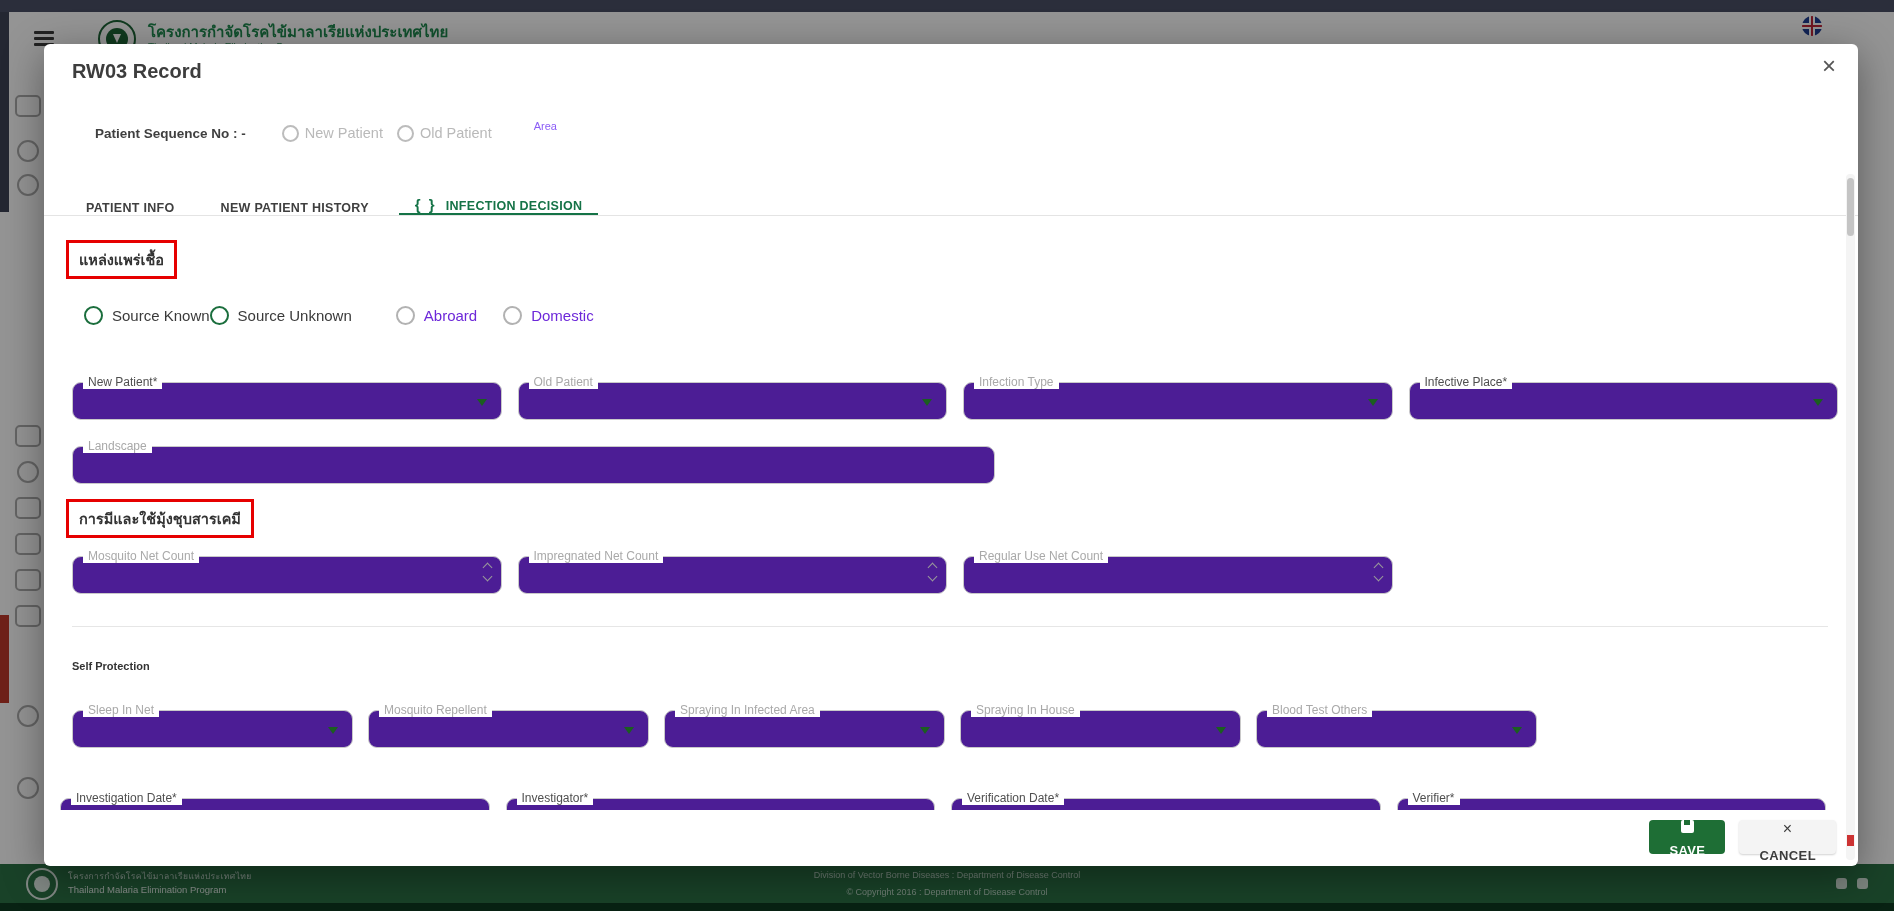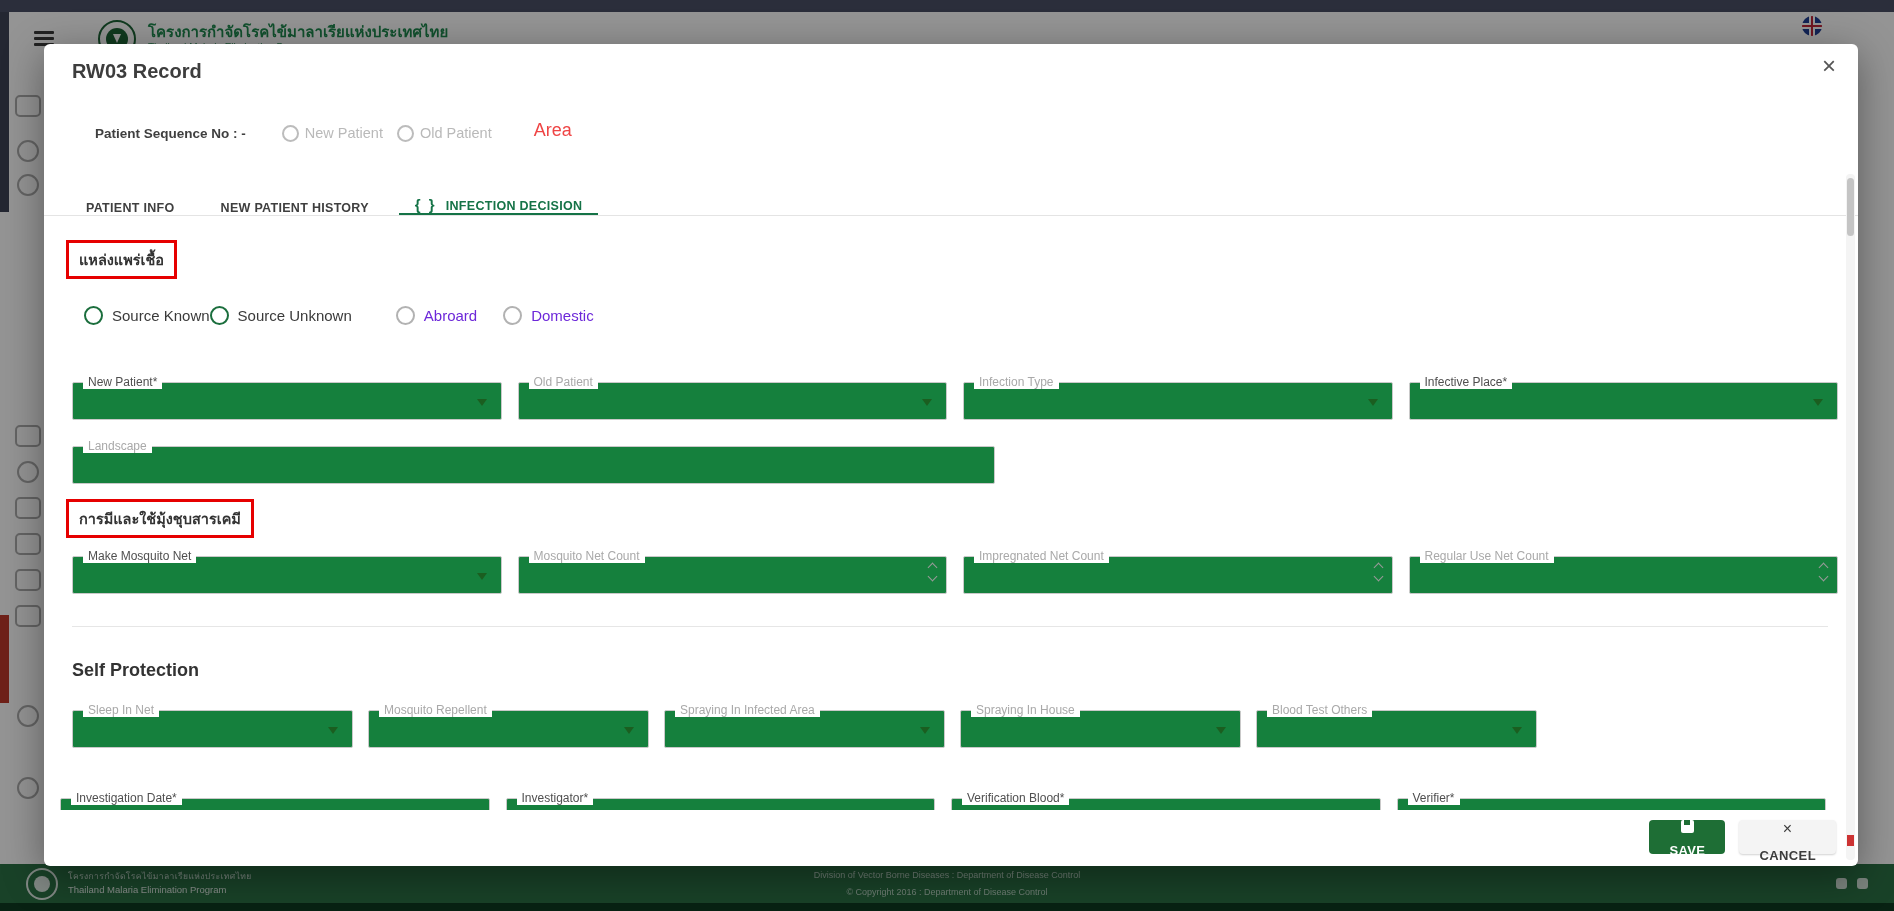--- a/index.html
+++ b/index.html
@@ -59,21 +59,21 @@
   .modal { position:absolute; left:44px; top:44px; width:1814px; height:822px; background:#fff;
     border-radius:6px; z-index:100; box-shadow:0 10px 40px rgba(0,0,0,.4); }
 
   .modal-title { position:absolute; top:16px; left:28px; font-size:20px; font-weight:bold; color:#3d3d3d; }
   .modal-close { position:absolute; top:10px; right:22px; font-size:24px; color:#555; cursor:pointer; line-height:1; }
 
   .seqrow { position:absolute; top:76px; left:51px; height:26px; display:flex; align-items:center; }
   .seq-label { font-size:13.5px; font-weight:bold; color:#3f3f3f; }
   .gray-radio { display:flex; align-items:center; gap:6px; font-size:14.5px; color:#b9b9b9; }
   .gray-radio .rc { width:17px; height:17px; border:2px solid #bcbcbc; border-radius:50%; flex:none; }
-  .area-label { font-size:18px; color:#ef4444; }
+  .area-label { font-size:11px; color:#8b5cf6; }
 
   .tabs { position:absolute; top:128px; left:0; right:0; height:44px; border-bottom:1px solid #e4e4e4;
     display:flex; gap:14px; padding-left:26px; }
   .tab { display:flex; align-items:flex-end; height:100%; padding:0 16px; font-size:12.5px; font-weight:bold;
     letter-spacing:.3px; color:#3f3f3f; cursor:pointer; white-space:nowrap; }
   .tab.disabled { color:#b3b3b3; cursor:default; }
   .tab.active { color:#157347; border-bottom:2px solid #157347; }
   .tab .braces { font-size:15px; margin-right:9px; letter-spacing:2px; }
 
   .redbox { position:absolute; left:22px; display:inline-block; border:3px solid #e60000;
@@ -84,32 +84,32 @@
   .radio-row { position:absolute; top:262px; left:40px; display:flex; align-items:center; }
   .g-radio { display:flex; align-items:center; gap:9px; font-size:15px; color:#3a3a3a; cursor:pointer; }
   .g-radio .rc { width:19px; height:19px; border:2px solid #1b6e3d; border-radius:50%; flex:none; }
   .g-radio.disabled { color:#6d28d9; cursor:default; }
   .g-radio.disabled .rc { border-color:#b2b2b2; }
 
   .grid4 { position:absolute; left:28px; width:1766px; display:grid; grid-template-columns:repeat(4,1fr); gap:16px; }
   .grid5 { position:absolute; left:28px; width:1465px; display:grid; grid-template-columns:repeat(5,1fr); gap:15px; }
   .row1 { top:338px; } .row3 { top:512px; } .row4 { top:666px; }
   .landscape-row { position:absolute; left:28px; top:402px; width:923px; }
-  .fld { position:relative; height:38px; border:1px solid #c9c9c9; border-radius:2px; background:#15803d; cursor:pointer; }
+  .fld { position:relative; height:38px; border:1px solid #c9c9c9; border-radius:9px; background:#4c1d95; cursor:pointer; }
   .flb { position:absolute; top:-8px; left:10px; background:#fff; padding:0 5px; font-size:12px; color:#a9a9a9; white-space:nowrap; }
   .flb.dark { color:#4f4f4f; }
   .caret { position:absolute; right:14px; top:16px; width:0; height:0;
     border-left:5.5px solid transparent; border-right:5.5px solid transparent; border-top:7px solid #1b5e20; }
   .spin { position:absolute; right:10px; top:7px; display:flex; flex-direction:column; gap:6px; cursor:pointer; }
   .spin i { display:block; width:7px; height:7px; border-right:1.6px solid #9a9a9a; border-bottom:1.6px solid #9a9a9a; }
   .spin .up { transform:rotate(-135deg); }
   .spin .dn { transform:rotate(45deg); margin-top:-4px; }
 
   .hr-divider { position:absolute; top:582px; left:28px; right:30px; border-top:1px solid #e6e6e6; }
-  .sub-heading { position:absolute; top:616px; left:28px; font-size:18px; font-weight:bold; color:#333; }
+  .sub-heading { position:absolute; top:616px; left:28px; font-size:11px; font-weight:bold; color:#333; }
 
   .bottomrow-clip { position:absolute; top:744px; left:16px; width:1766px; height:22px; overflow:hidden; }
   .bottomrow-clip .inner { display:grid; grid-template-columns:repeat(4,1fr); gap:16px; padding-top:10px; }
   .bottomrow-clip .fld { height:38px; }
 
   .btns { position:absolute; right:22px; bottom:12px; display:flex; gap:14px; }
   .btn { height:34px; display:flex; align-items:center; gap:10px; padding:0 20px; border-radius:4px;
     font-size:13px; font-weight:bold; letter-spacing:.4px; cursor:pointer; border:none;flex-direction:column; }
   .btn-save { background:#1e6e35; color:#fff; }
   .floppy { width:13px; height:13px; background:#fff; border-radius:2px; position:relative; flex:none; }
@@ -257,24 +257,20 @@
   <div class="landscape-row">
     <div class="fld">
       <span class="flb">Landscape</span>
     </div>
   </div>
 
   <div class="redbox redbox2">การมีและใช้มุ้งชุบสารเคมี</div>
 
   <div class="grid4 row3">
     <div class="fld">
-      <span class="flb dark">Make Mosquito Net</span>
-      <span class="caret"></span>
-    </div>
-    <div class="fld">
       <span class="flb">Mosquito Net Count</span>
       <span class="spin">
           <i class="up"></i>
           <i class="dn"></i>
         </span>
     </div>
     <div class="fld">
       <span class="flb">Impregnated Net Count</span>
       <span class="spin">
           <i class="up"></i>
@@ -319,21 +315,21 @@
 
   <div class="bottomrow-clip">
     <div class="inner">
       <div class="fld">
         <span class="flb dark">Investigation Date*</span>
       </div>
       <div class="fld">
         <span class="flb dark">Investigator*</span>
       </div>
       <div class="fld">
-        <span class="flb dark">Verification Blood*</span>
+        <span class="flb dark">Verification Date*</span>
       </div>
       <div class="fld">
         <span class="flb dark">Verifier*</span>
       </div>
     </div>
   </div>
 
   <div class="btns">
     <button class="btn btn-save">
       <span class="floppy"></span>

